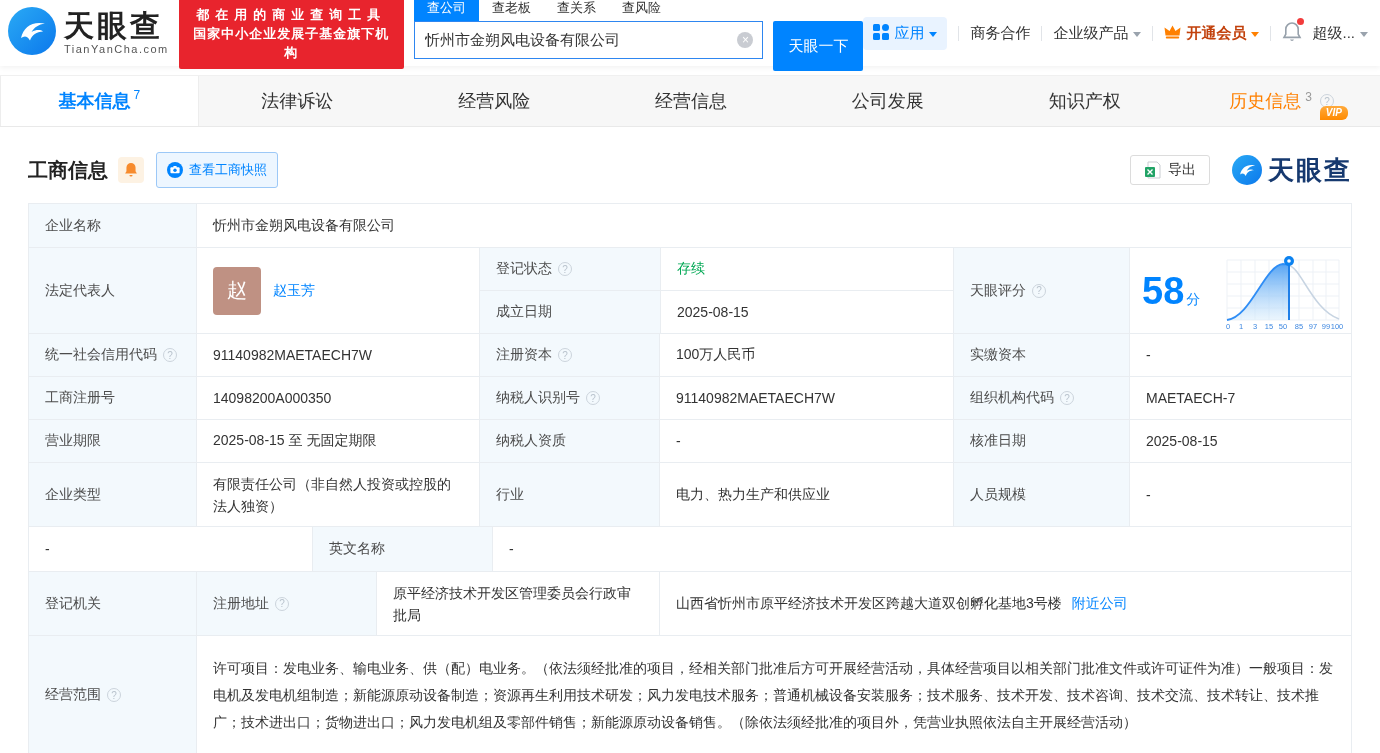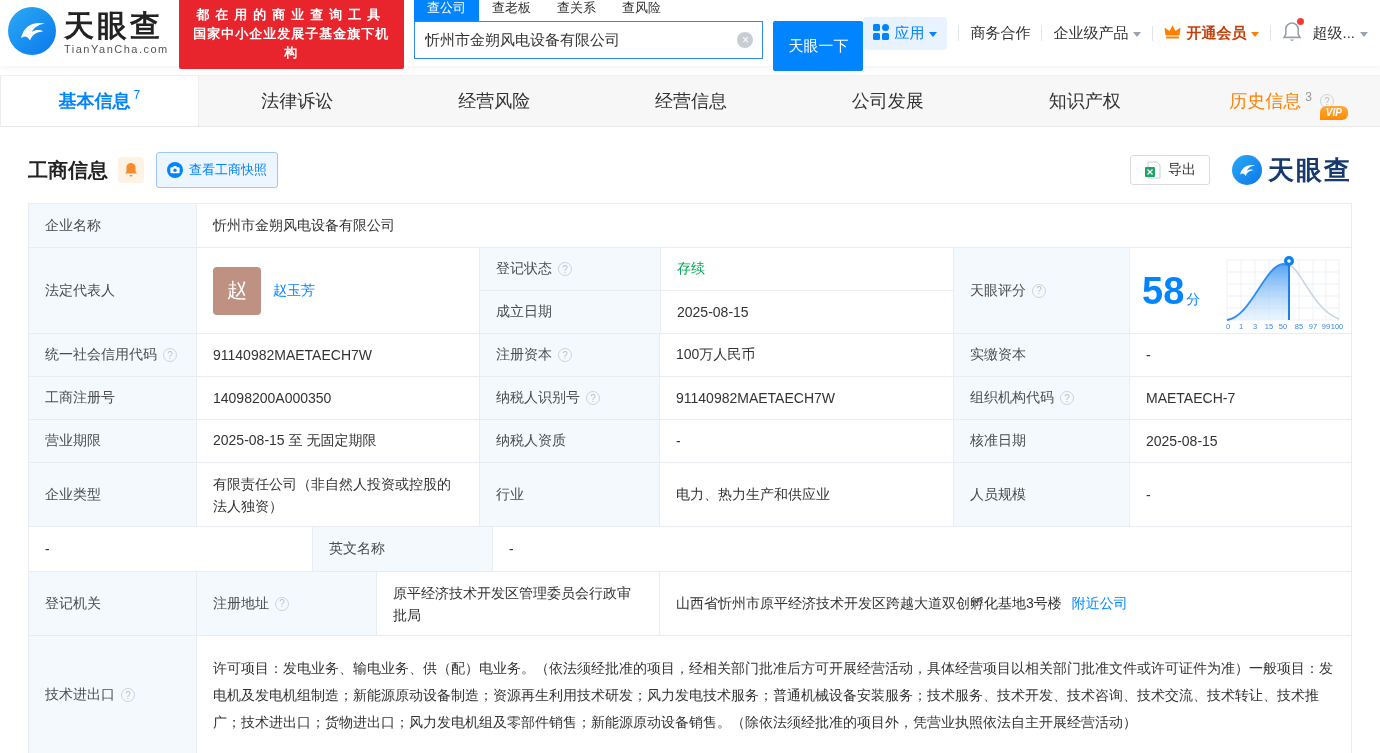--- a/index.html
+++ b/index.html
@@ -392,19 +392,19 @@
     </div>
     <div class="tc w2 wrap2">原平经济技术开发区管理委员会行政审批局</div>
     <div class="tc wfx addr-cell">
       <span>山西省忻州市原平经济技术开发区跨越大道双创孵化基地3号楼</span>
       <a class="link">附近公司</a>
     </div>
   </div>
 
   <div class="trow r118">
     <div class="tc lbl w1">
-      <span>技术进出口</span>
+      <span>经营范围</span>
       <span class="help"></span>
     </div>
     <div class="tc wfx scope-text">许可项目：发电业务、输电业务、供（配）电业务。（依法须经批准的项目，经相关部门批准后方可开展经营活动，具体经营项目以相关部门批准文件或许可证件为准）一般项目：发电机及发电机组制造；新能源原动设备制造；资源再生利用技术研发；风力发电技术服务；普通机械设备安装服务；技术服务、技术开发、技术咨询、技术交流、技术转让、技术推广；技术进出口；货物进出口；风力发电机组及零部件销售；新能源原动设备销售。（除依法须经批准的项目外，凭营业执照依法自主开展经营活动）</div>
   </div>
 
 </div>
 
 </body></html>

